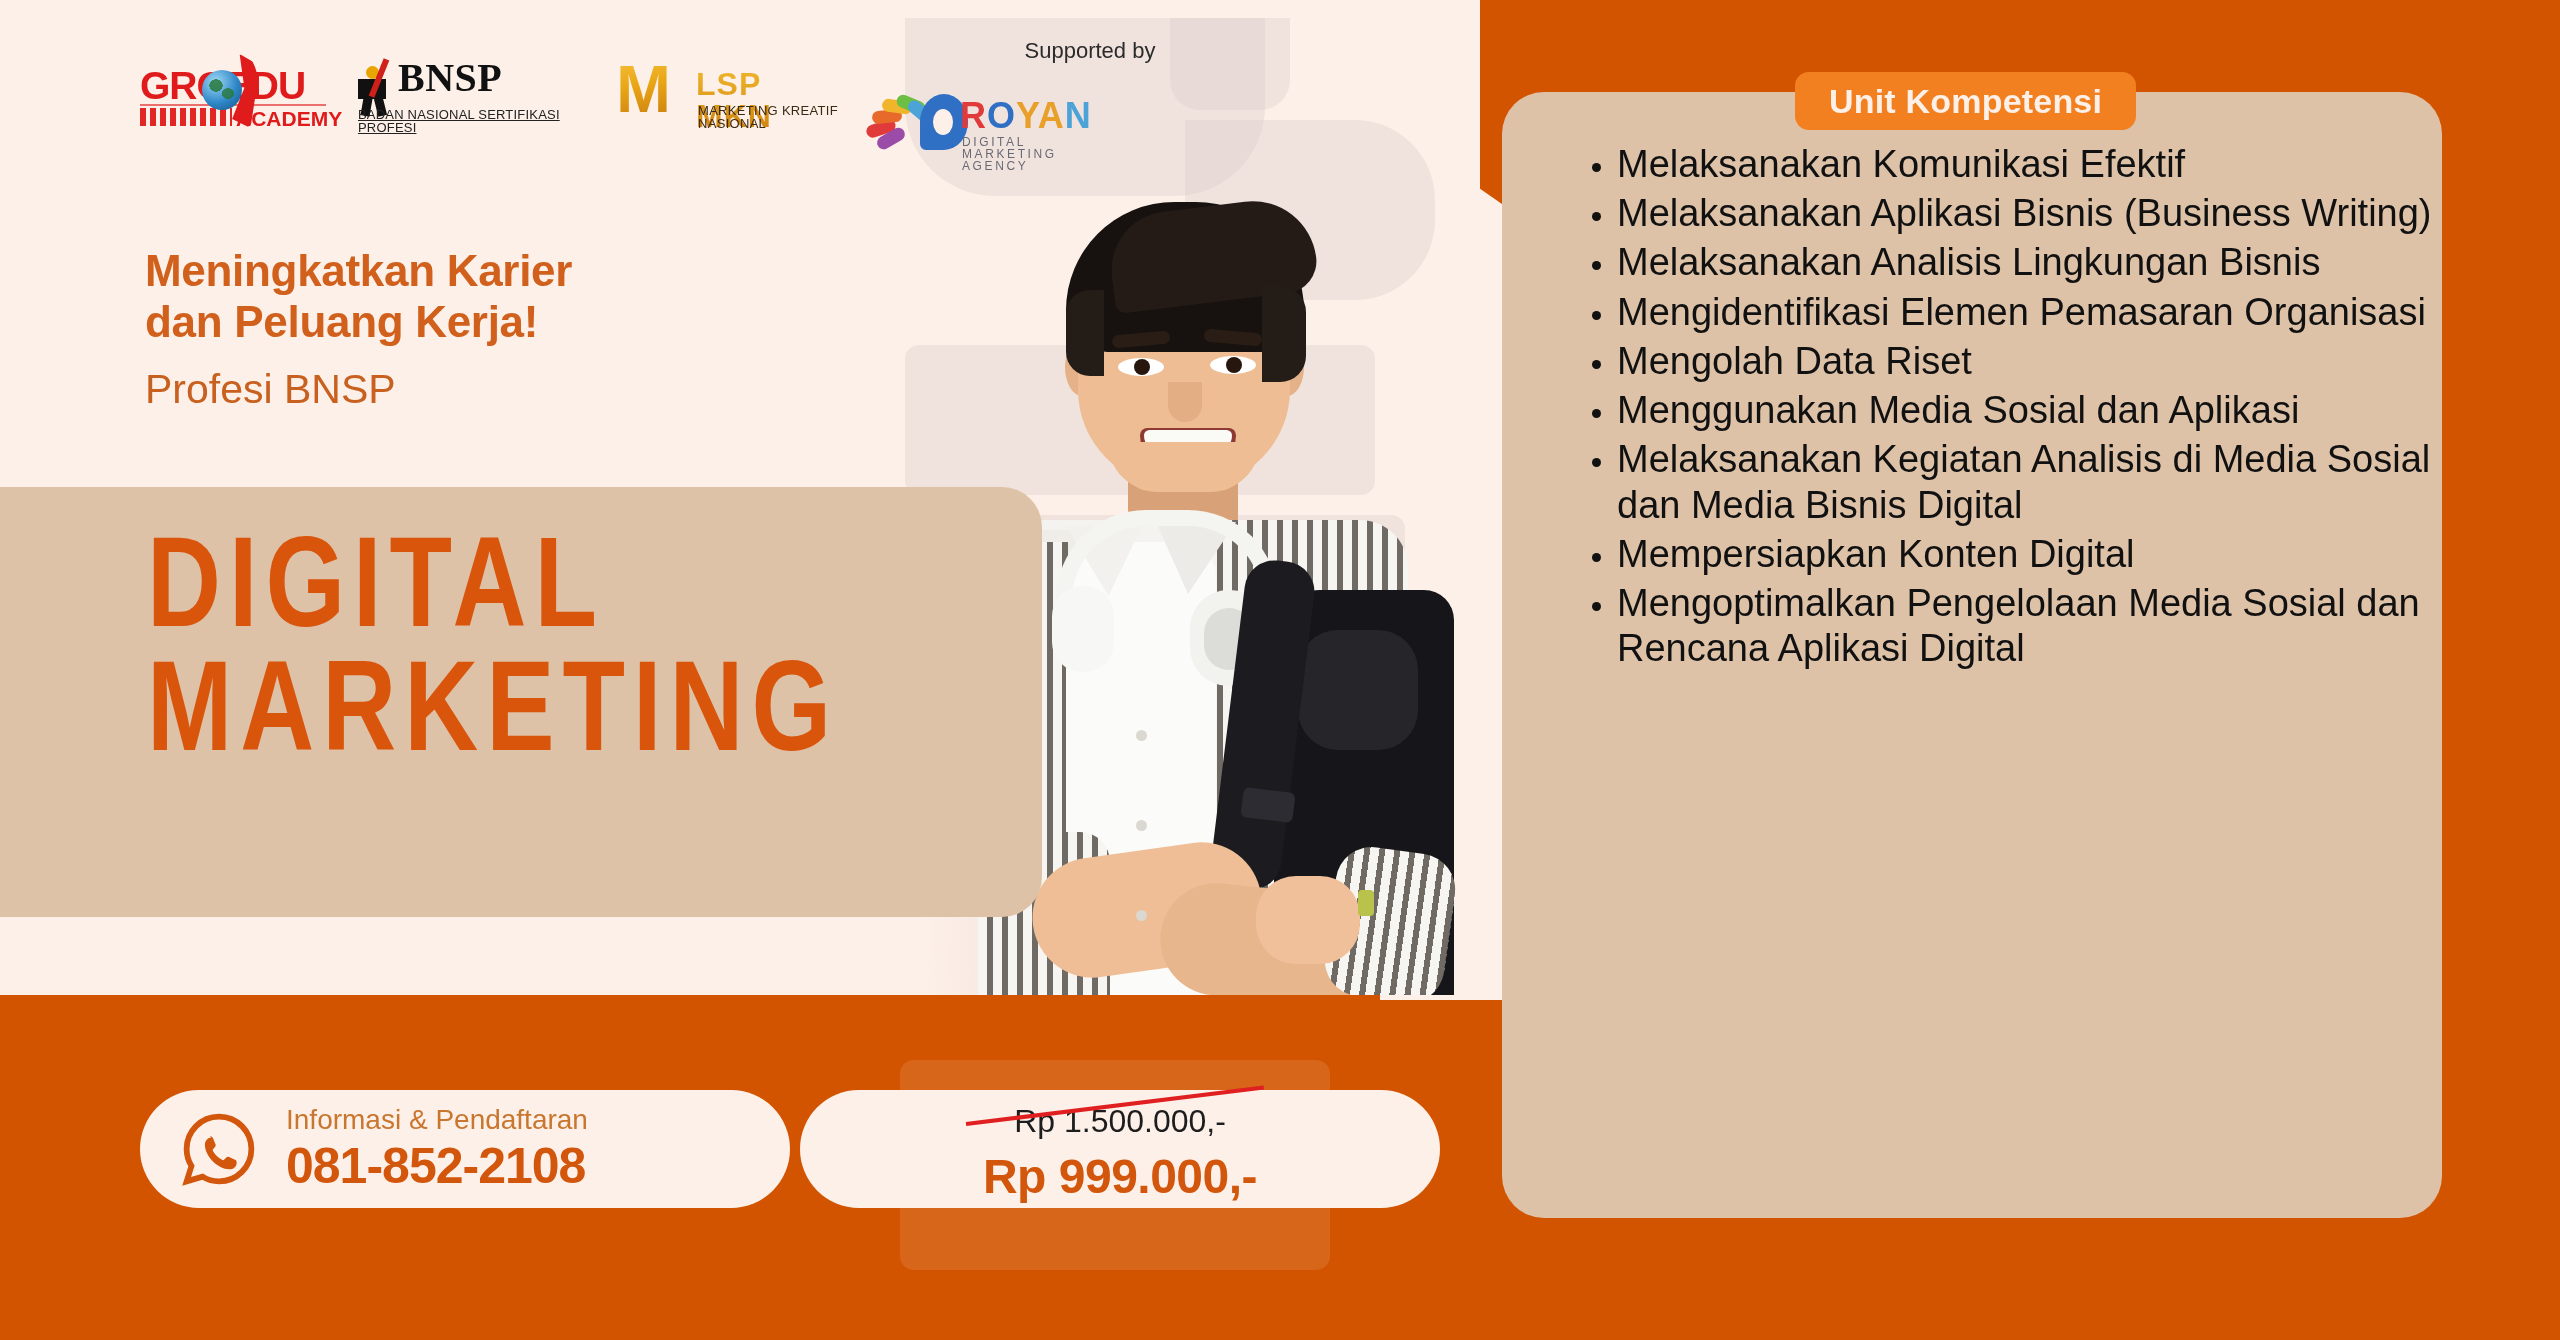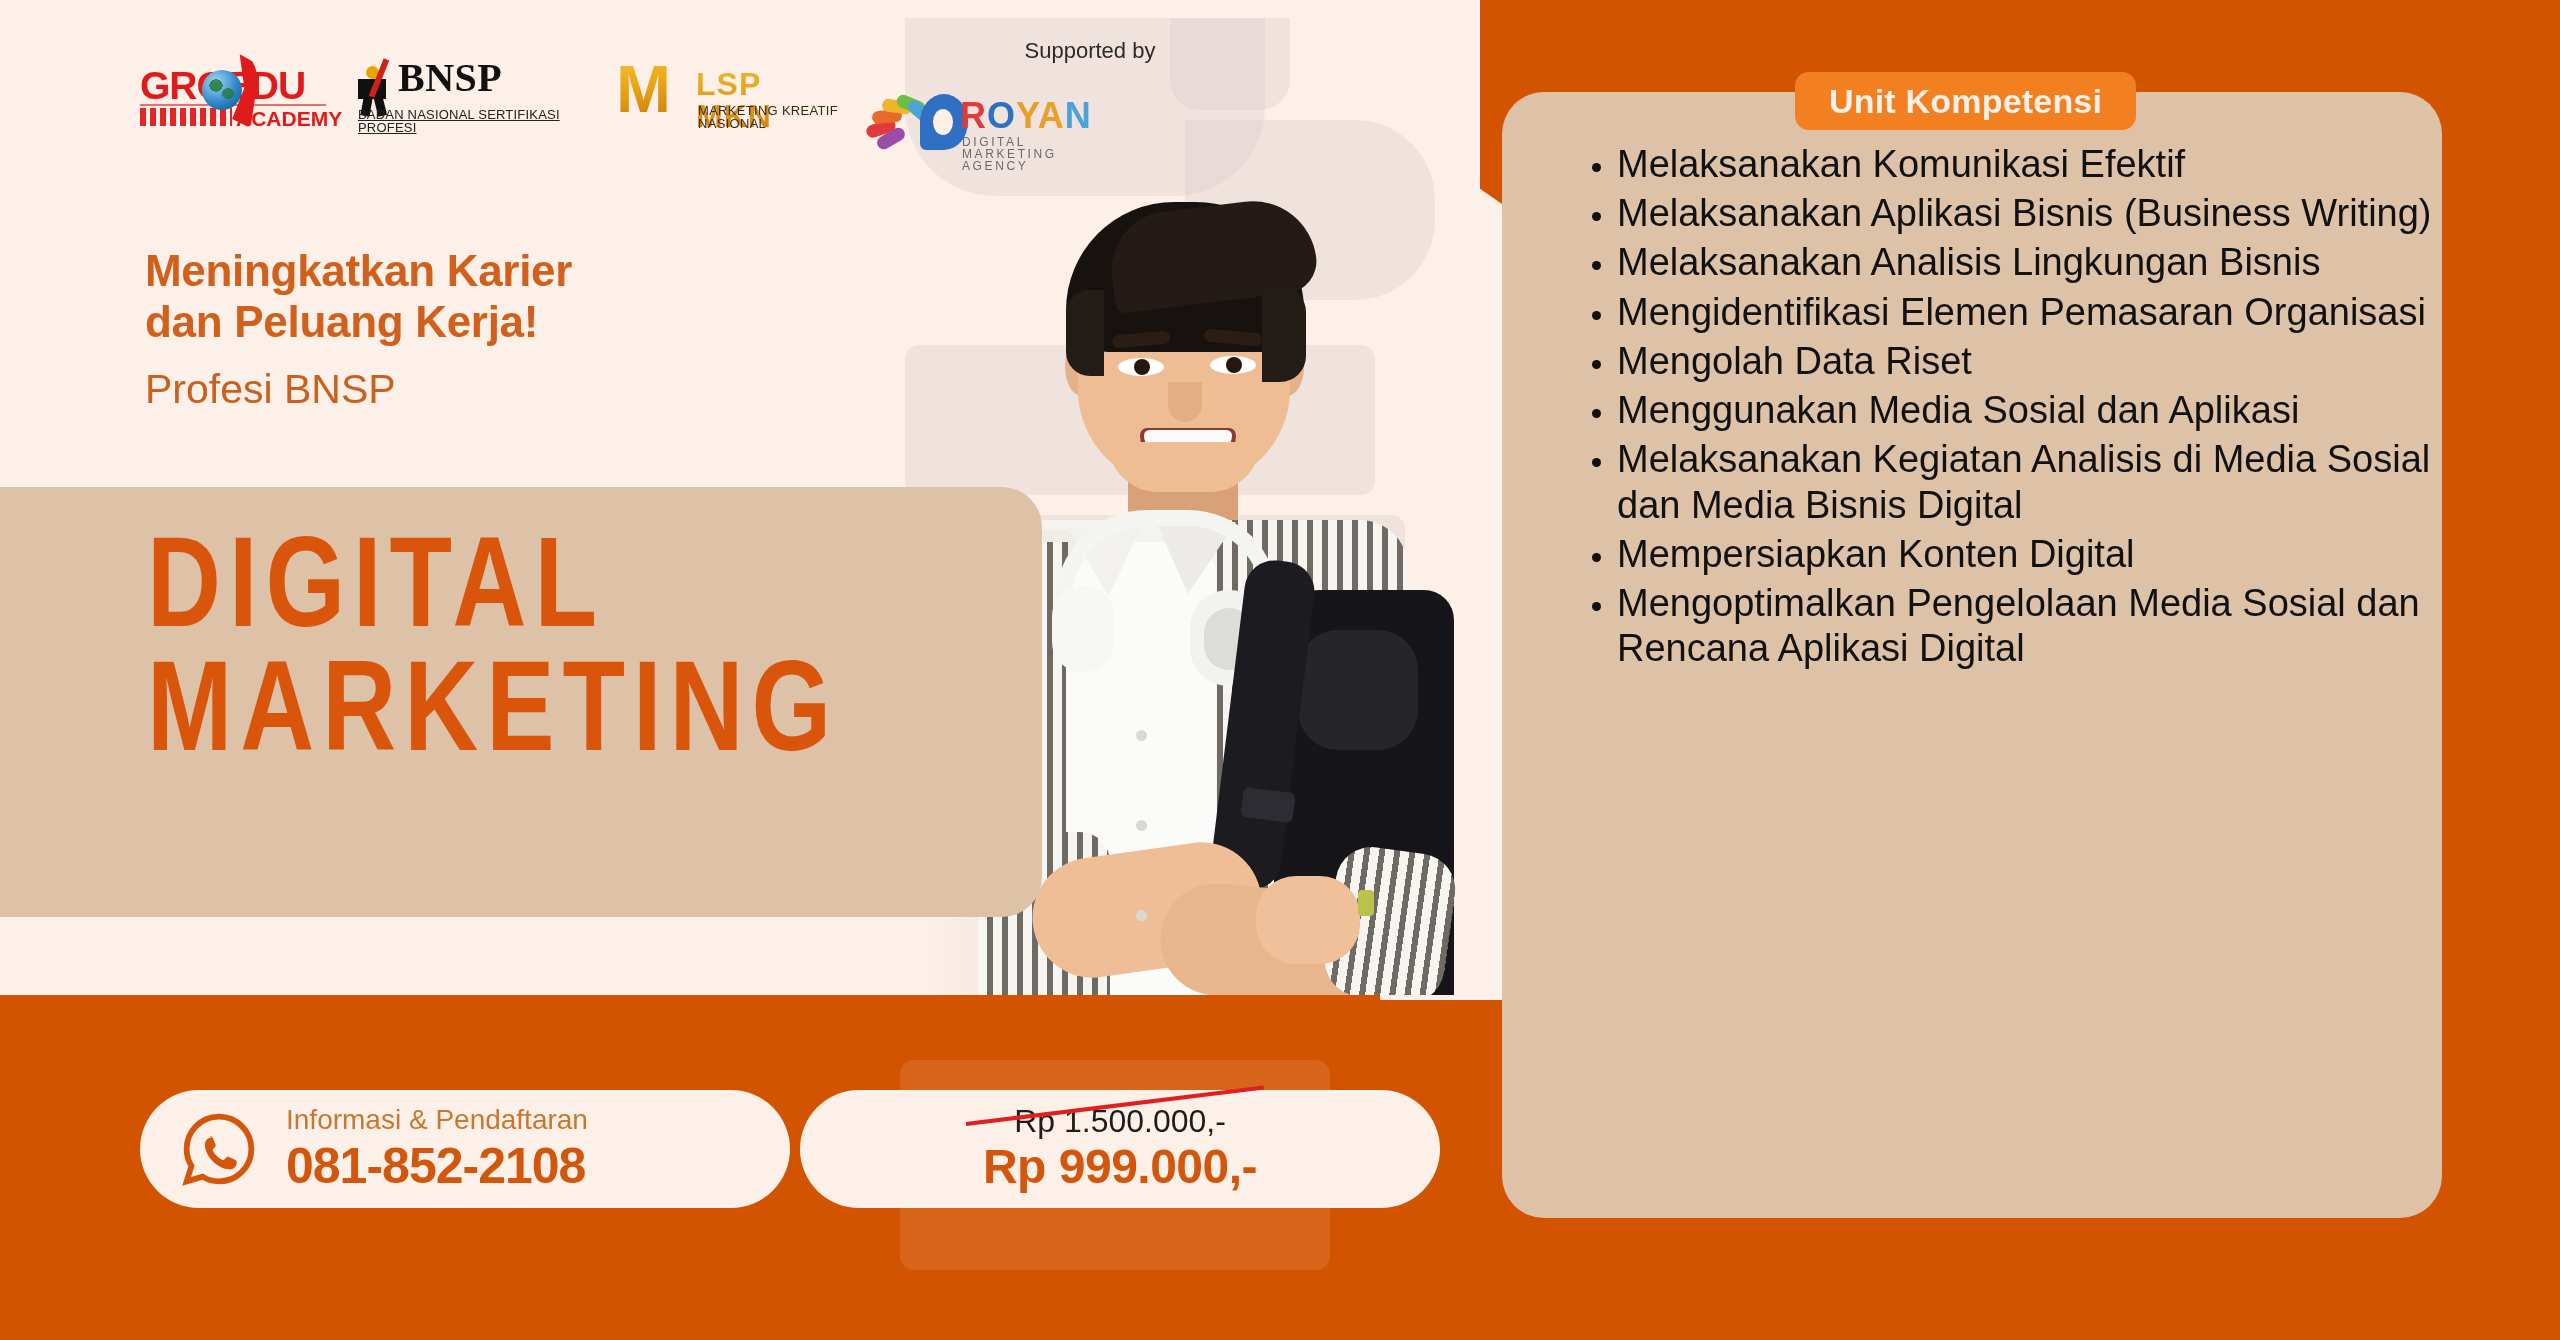--- a/index.html
+++ b/index.html
@@ -178,21 +178,21 @@
   #pill-wa .wa{margin-left:42px;width:74px;height:74px;flex:0 0 74px;}
   #pill-wa .watxt{margin-left:30px;}
   #pill-wa .l1{font:400 28px/1.1 "Liberation Sans",sans-serif;color:#C9762F;}
   #pill-wa .l2{margin-top:4px;font:700 50px/1.05 "Liberation Sans",sans-serif;color:#D2560C;letter-spacing:-1px;}
 
   #pill-price{left:800px;top:1090px;width:640px;height:118px;text-align:center;}
   #pill-price .old{position:relative;display:inline-block;margin-top:14px;
     font:400 32px/1.1 "Liberation Sans",sans-serif;color:#1D1D1D;}
   #pill-price .old .strike{position:absolute;left:-48px;top:52%;width:300px;height:4px;background:#E02020;
     transform:rotate(-7deg);transform-origin:left center;}
-  #pill-price .now{margin-top:2px;font:700 48px/1.1 "Liberation Sans",sans-serif;color:#D2560C;letter-spacing:-.5px;}
+  #pill-price .now{margin-top:12px;font:700 48px/1.1 "Liberation Sans",sans-serif;color:#D2560C;letter-spacing:-.5px;}
 
   
   #unit-badge{position:absolute;left:1795px;top:72px;height:58px;padding:0 34px;
     background:#F38020;border-radius:14px;display:flex;align-items:center;justify-content:center;}
   #unit-badge span{font:700 34px/1 "Liberation Sans",sans-serif;color:#FDF0E8;letter-spacing:.2px;}
   #unit-card{position:absolute;left:1502px;top:92px;width:940px;height:1126px;
     background:#DEC2A8;border-radius:42px;}
   #unit-list{position:absolute;left:1575px;top:142px;width:830px;}
   #unit-list li{font:400 38px/1.19 "Liberation Sans",sans-serif;color:#111;margin:0 0 4px 0;}
   #unit-list{list-style:disc;padding-left:42px;margin:0;}

